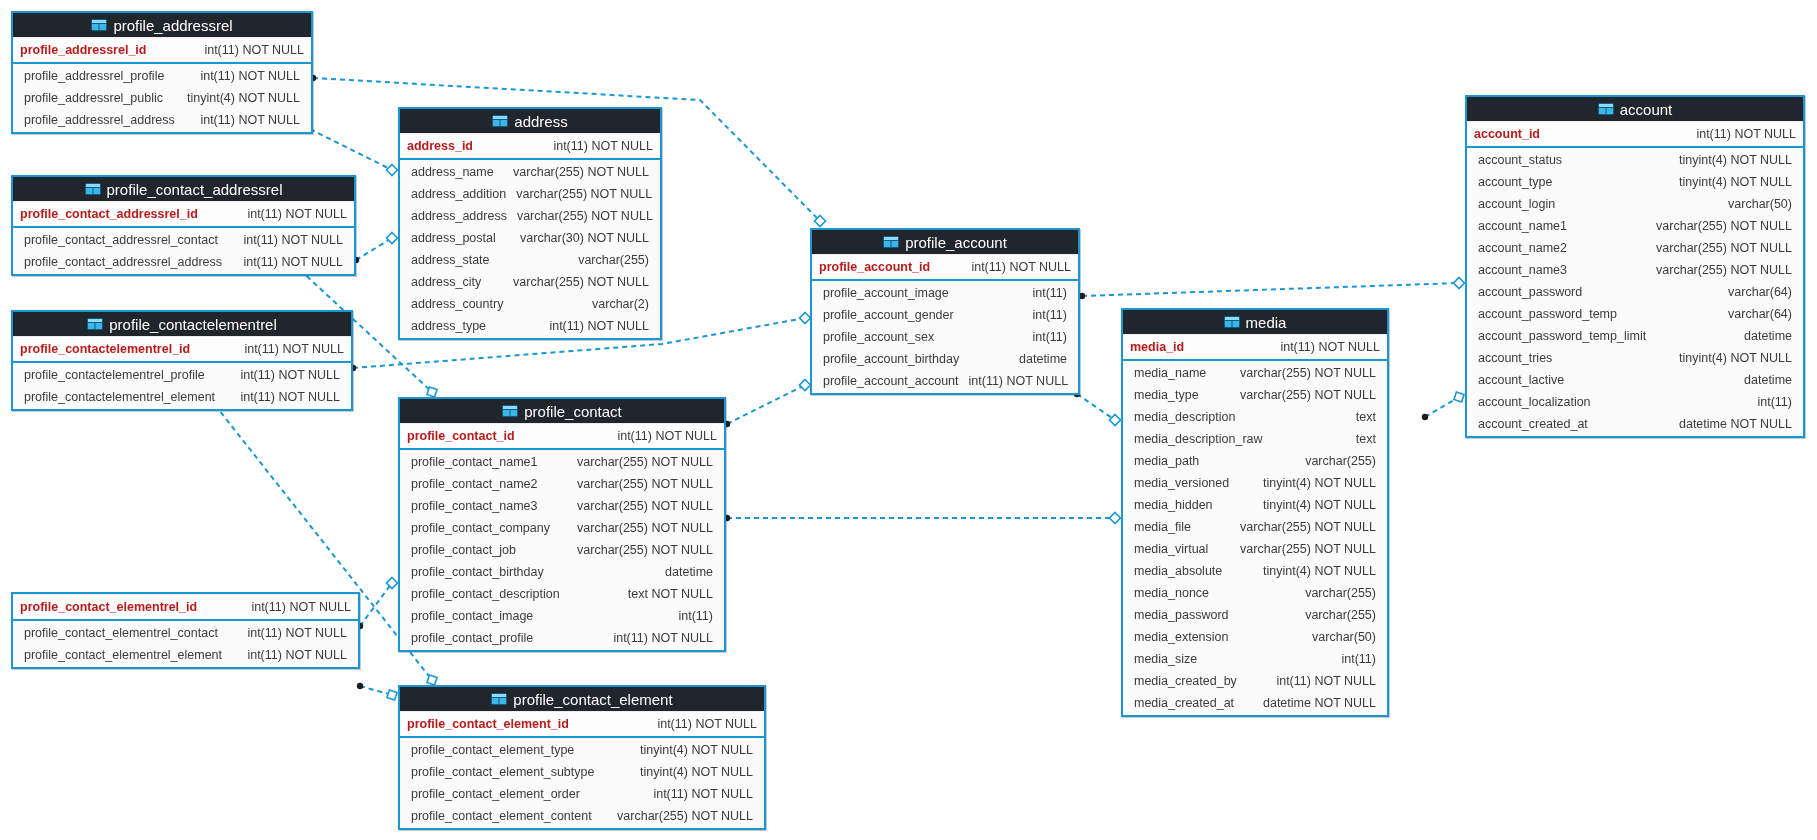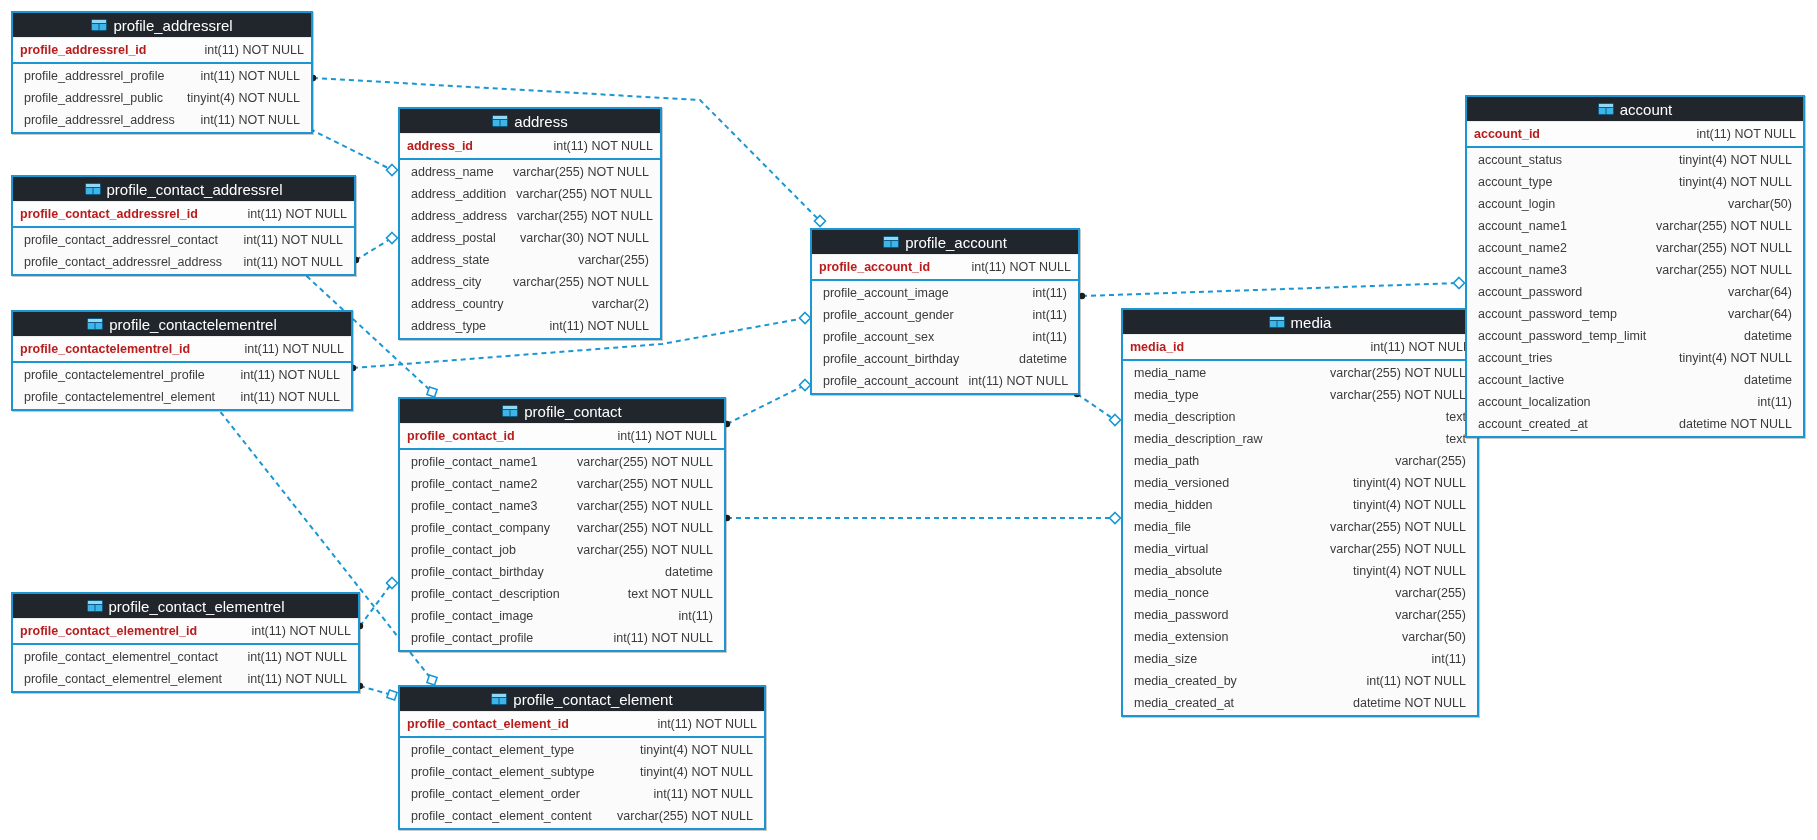--- a/index.html
+++ b/index.html
@@ -205,31 +205,20 @@
             <span class="field-name">profile_contactelementrel_profile</span>
             <span class="field-type">int(11) NOT NULL</span>
           </div>
           <div class="trow">
             <span class="field-name">profile_contactelementrel_element</span>
             <span class="field-type">int(11) NOT NULL</span>
           </div>
         </div>
       </div>
       <div class="dbtable" style="left: 11px; top: 592px; width: 349px;">
-        <div class="thead">
-          <span class="ticon">
-            <svg width="16" height="12" viewBox="0 0 16 12" aria-hidden="true">
-              <rect x="0.5" y="0.5" width="15" height="11" rx="1.2" fill="#3db5e8" stroke="#0d5c84"></rect>
-              <rect x="1" y="1" width="14" height="3" fill="#8fd8f6"></rect>
-              <line x1="0.5" y1="4.5" x2="15.5" y2="4.5" stroke="#0d5c84"></line>
-              <line x1="8" y1="4.5" x2="8" y2="11.5" stroke="#0d5c84"></line>
-            </svg>
-          </span>
-          <span>profile_contact_elementrel</span>
-        </div>
         <div class="pkwrap">
           <div class="trow">
             <span class="field-name">profile_contact_elementrel_id</span>
             <span class="field-type">int(11) NOT NULL</span>
           </div>
         </div>
         <div class="rows">
           <div class="trow">
             <span class="field-name">profile_contact_elementrel_contact</span>
             <span class="field-type">int(11) NOT NULL</span>
@@ -421,21 +410,21 @@
           <div class="trow">
             <span class="field-name">profile_account_birthday</span>
             <span class="field-type">datetime</span>
           </div>
           <div class="trow">
             <span class="field-name">profile_account_account</span>
             <span class="field-type">int(11) NOT NULL</span>
           </div>
         </div>
       </div>
-      <div class="dbtable" style="left: 1121px; top: 308px; width: 358px;">
+      <div class="dbtable" style="left: 1121px; top: 308px; width: 268px;">
         <div class="thead">
           <span class="ticon">
             <svg width="16" height="12" viewBox="0 0 16 12" aria-hidden="true">
               <rect x="0.5" y="0.5" width="15" height="11" rx="1.2" fill="#3db5e8" stroke="#0d5c84"></rect>
               <rect x="1" y="1" width="14" height="3" fill="#8fd8f6"></rect>
               <line x1="0.5" y1="4.5" x2="15.5" y2="4.5" stroke="#0d5c84"></line>
               <line x1="8" y1="4.5" x2="8" y2="11.5" stroke="#0d5c84"></line>
             </svg>
           </span>
           <span>media</span>

